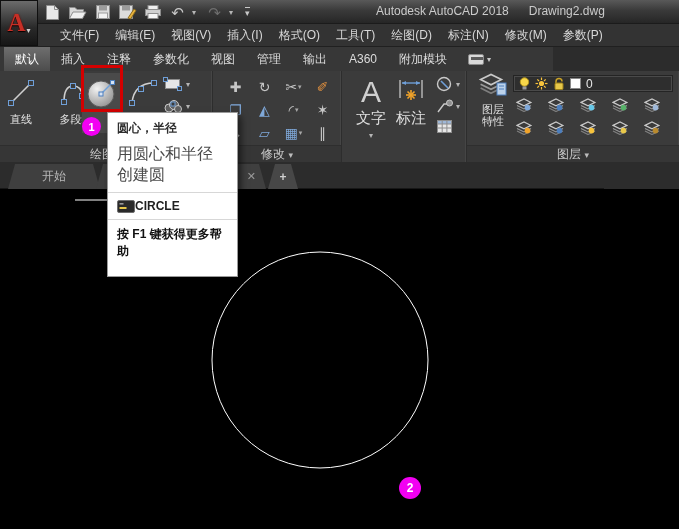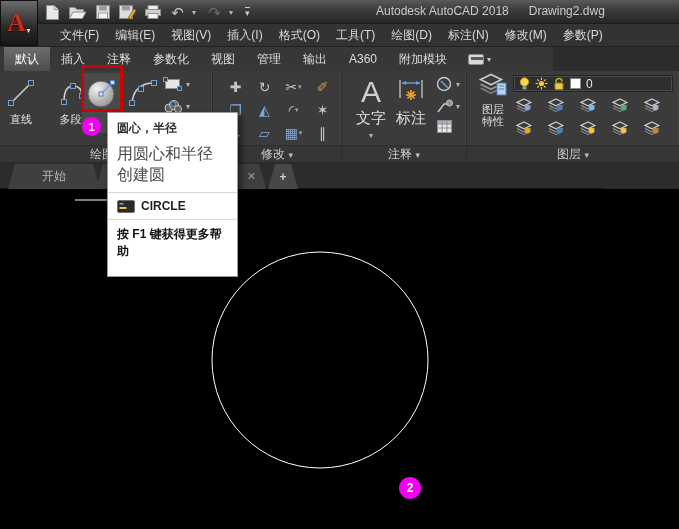--- a/index.html
+++ b/index.html
@@ -105,21 +105,21 @@
   
   .canvas { left:0; top:189px; width:679px; height:340px; background:#000; }
 
   
   .tooltip { left:107px; top:112px; width:131px; z-index:40; background:#ffffff;
     border:1px solid #9a9a9a; box-shadow:3px 4px 7px rgba(0,0,0,.55); }
   .tt-head { padding:7px 9px 6px 9px; }
   .tt-title { font-size:12px; font-weight:bold; color:#2e2e2e; margin-bottom:7px; }
   .tt-desc { font-size:16px; color:#4a4a4a; }
   .tt-div { height:1px; background:#d7d7d7; }
-  .tt-cmd { padding:6px 9px; display:flex; align-items:center; gap:6px; }
+  .tt-cmd { padding:6px 9px; display:flex; align-items:center; }
   .tt-cmd .cmd { font-size:12px; font-weight:bold; color:#1f1f1f; }
   .tt-hint { padding:6px 9px 16px 9px; font-size:12px; font-weight:bold; color:#111; }
   .badge { border-radius:50%; background:#f200f2; color:#fff; font-weight:bold;
     display:flex; align-items:center; justify-content:center; }
   .badge1 { left:82px; top:117px; width:19px; height:19px; font-size:11px; z-index:45; }
   .badge2 { left:399px; top:288px; width:22px; height:22px; font-size:12px; z-index:20; }
 </style>
 </head>
 <body>
 
@@ -383,24 +383,20 @@
         <span class="small-tool">
           <svg width="17" height="15" viewBox="0 0 17 15">
             <rect x="1.5" y="1.5" width="14" height="12" fill="#e8e8e8" stroke="#8d8d8d"></rect>
             <rect x="1.5" y="1.5" width="14" height="3.5" fill="#9fb8d8" stroke="#8d8d8d"></rect>
             <line x1="6.2" y1="1.5" x2="6.2" y2="13.5" stroke="#8d8d8d"></line>
             <line x1="10.9" y1="1.5" x2="10.9" y2="13.5" stroke="#8d8d8d"></line>
             <line x1="1.5" y1="9" x2="15.5" y2="9" stroke="#8d8d8d"></line>
           </svg>
         </span>
       </div>
-      <div class="panel-footer">
-        <span>注释</span>
-        <span class="caret"> ▾</span>
-      </div>
     </div>
 
     <div class="panel p-layers">
       <div class="lp-left">
         <svg width="30" height="26" viewBox="0 0 30 26">
           <use href="#sym-layers" x="0" y="0" width="26" height="21"></use>
           <rect x="19" y="10" width="9" height="12" fill="#bcd2ea" stroke="#4d7fbe"></rect>
           <line x1="21" y1="13" x2="26" y2="13" stroke="#4d7fbe"></line>
           <line x1="21" y1="16" x2="26" y2="16" stroke="#4d7fbe"></line>
         </svg>

